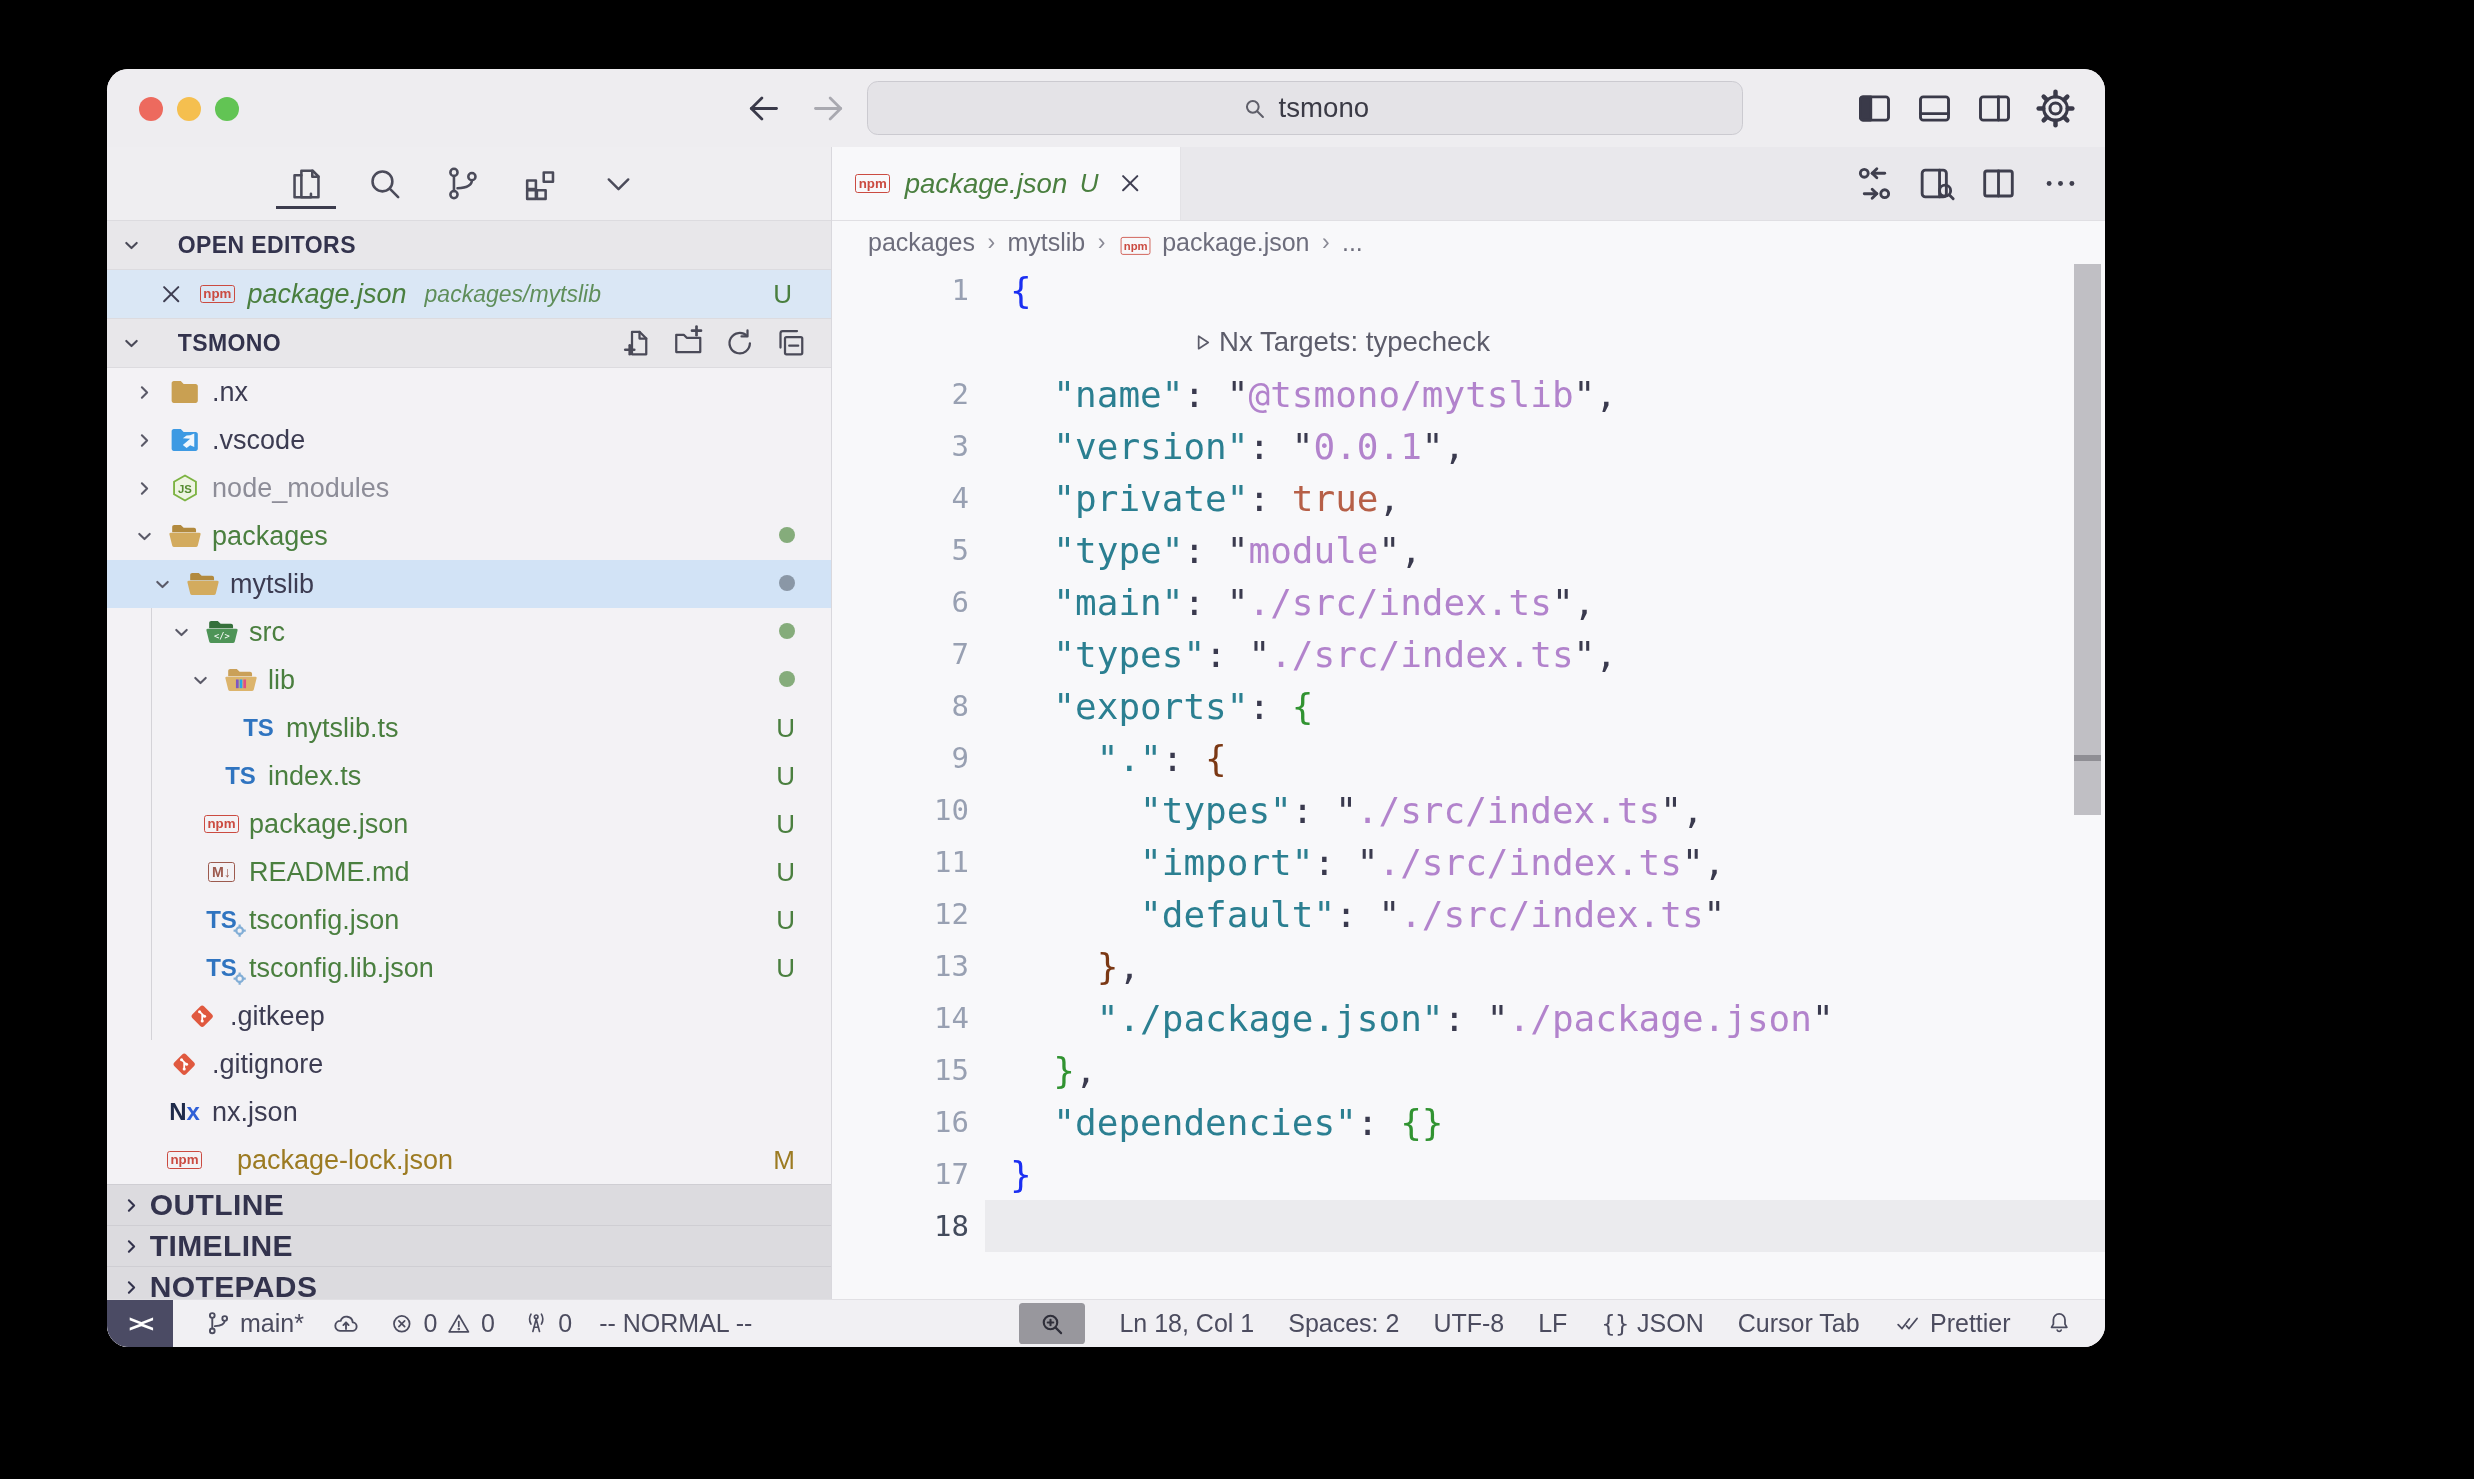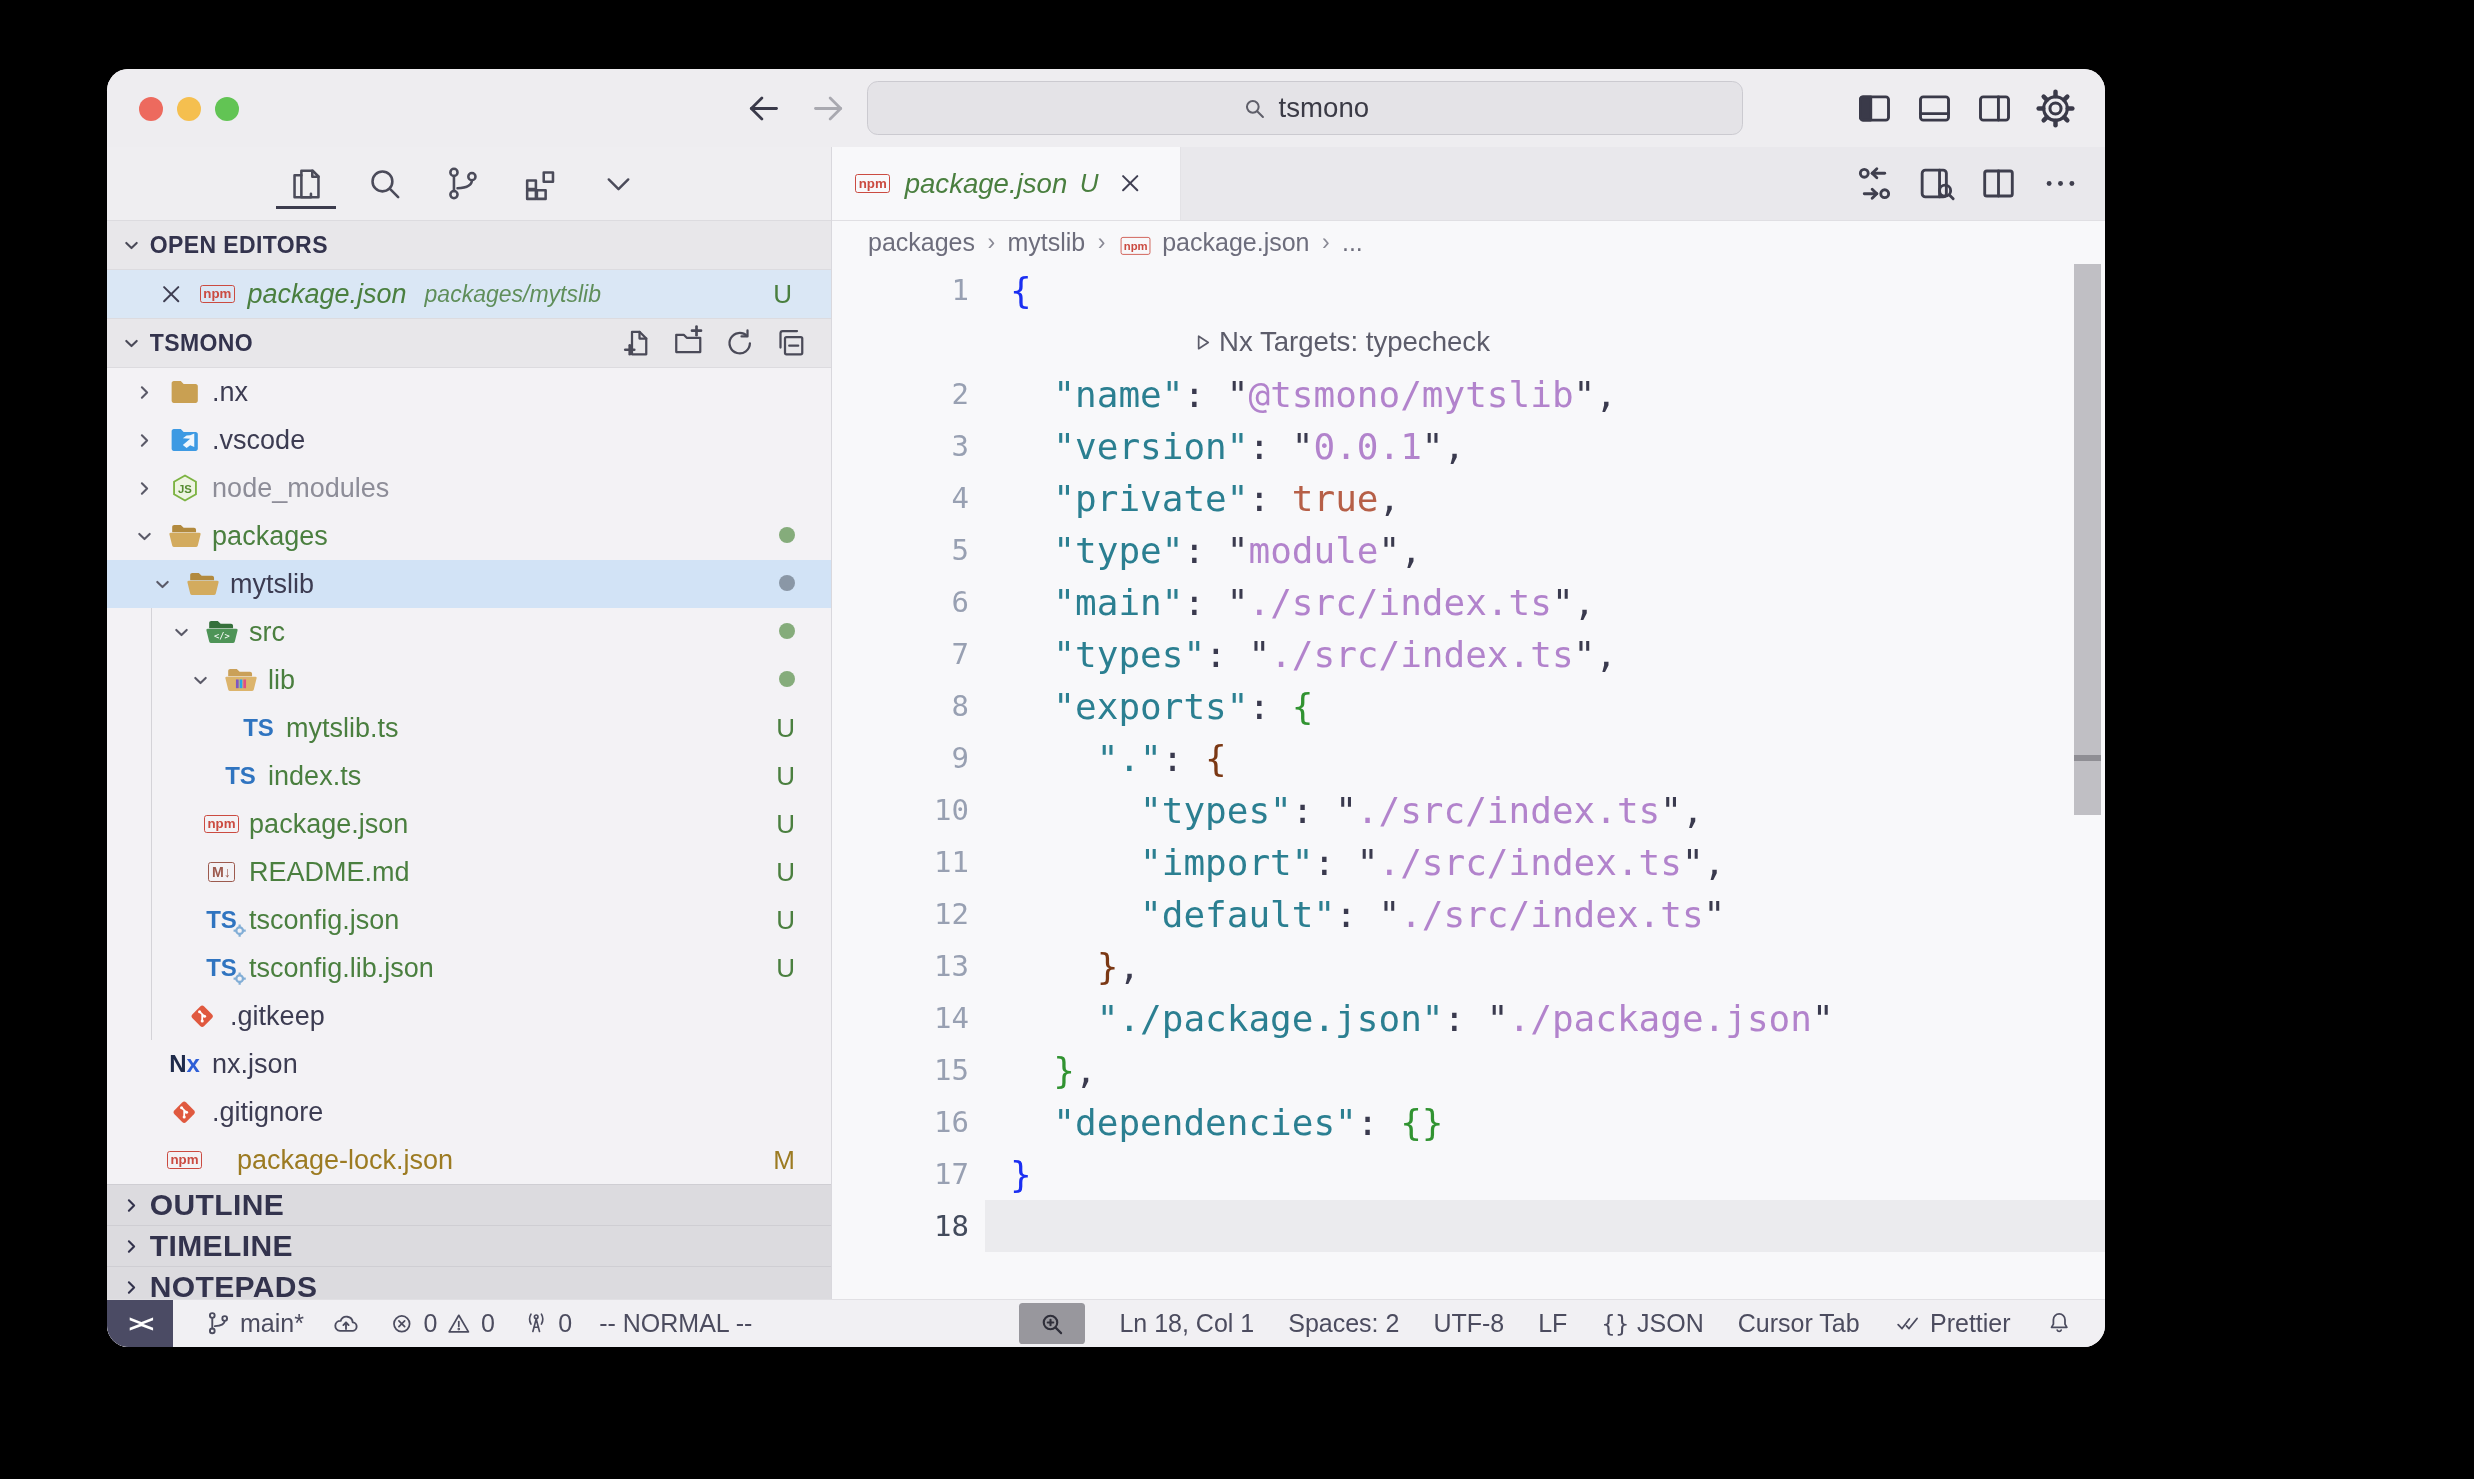--- a/index.html
+++ b/index.html
@@ -21,21 +21,21 @@
   .searchbox .sic{color:#5f5f6a;display:flex;}
   .tb-right{position:absolute;right:27px;top:16px;display:flex;gap:14.2px;}
   .tbicon{width:46px;height:46px;display:flex;align-items:center;justify-content:center;color:#3a3a49;}
   
   .main{position:absolute;top:78px;bottom:47px;left:0;right:0;display:flex;}
   .sidebar{width:724px;background:#f3f2f5;border-right:1.8px solid #d9d8dd;display:flex;flex-direction:column;}
   .activity{height:73px;background:#efeef1;display:flex;align-items:center;padding-left:176px;gap:32px;flex:none;}
   .act{width:46px;height:55px;display:flex;align-items:center;justify-content:center;color:#4b4b5a;position:relative;}
   .act.active::after{content:"";position:absolute;left:-7.1px;right:-7.1px;bottom:1.8px;height:3.6px;background:#3c3c4e;}
   .sec-hdr{height:48px;background:#e8e7ea;border-top:0.9px solid #dcdbdf;border-bottom:0.9px solid #dcdbdf;
-    display:flex;align-items:center;padding:0 12.4px;flex:none;color:#33334d;}
+    display:flex;align-items:center;padding:0 12.4px;flex:none;color:#33334d;gap:28px;}
   .sec-hdr .chev{color:#4a4a58;display:flex;}
   .sec-hdr .hlabel{font-weight:bold;font-size:23px;letter-spacing:0.4px;margin-left:5.3px;}
   .hdr-actions{margin-left:auto;display:flex;gap:14.2px;padding-right:9px;}
   .hdr-actions .hact{width:37px;height:37px;display:flex;align-items:center;justify-content:center;color:#4a4a58;}
   .oe-item{height:48px;background:#dae7f5;display:flex;align-items:center;padding-left:50px;flex:none;}
   .oe-item .x{color:#3f3f52;display:flex;margin-right:14.2px;}
   .oe-name{font-style:italic;font-size:27px;color:var(--git-untracked-green);margin-left:12.4px;}
   .oe-desc{font-style:italic;font-size:23px;color:var(--git-untracked-green);opacity:.85;margin-left:18px;}
   .oe-item .badge{margin-left:auto;margin-right:39px;}
   .tree{flex:none;position:relative;}
@@ -458,43 +458,43 @@
                   <circle cx="9.8" cy="8.2" r="1.3" fill="#fff"></circle>
                   <circle cx="14" cy="12" r="1.3" fill="#fff"></circle>
                   <circle cx="12" cy="16" r="1.3" fill="#fff"></circle>
                 </svg>
               </span>
               <span class="tlabel c-dark">.gitkeep</span>
             </div>
             <div class="trow" style="padding-left: 18px;">
               <span class="tchev"></span>
               <span class="ticon">
-                <span class="ic-nx">N<span style="color:#2f5fd7">x</span></span>
-              </span>
-              <span class="tlabel c-dark">nx.json</span>
-            </div>
-            <div class="trow" style="padding-left: 18px;">
-              <span class="tchev"></span>
-              <span class="ticon">
                 <svg width="28.4" height="28.4" viewBox="0 0 24 24">
                   <rect x="5" y="5" width="14" height="14" rx="2.4" transform="rotate(45 12 12)" fill="#e0593f"></rect>
                   <g stroke="#fff" stroke-width="1.5">
                     <line x1="9.8" y1="8.2" x2="14" y2="12.4"></line>
                     <line x1="12" y1="10.6" x2="12" y2="16"></line>
                   </g>
                   <circle cx="9.8" cy="8.2" r="1.3" fill="#fff"></circle>
                   <circle cx="14" cy="12" r="1.3" fill="#fff"></circle>
                   <circle cx="12" cy="16" r="1.3" fill="#fff"></circle>
                 </svg>
               </span>
               <span class="tlabel c-dark">.gitignore</span>
             </div>
             <div class="trow" style="padding-left: 18px;">
               <span class="tchev"></span>
               <span class="ticon">
+                <span class="ic-nx">N<span style="color:#2f5fd7">x</span></span>
+              </span>
+              <span class="tlabel c-dark">nx.json</span>
+            </div>
+            <div class="trow" style="padding-left: 18px;">
+              <span class="tchev"></span>
+              <span class="ticon">
                 <span class="ic-npm">npm</span>
               </span>
               <span class="tlabel c-modified">package-lock.json</span>
               <span class="tbadge badge m">M</span>
             </div>
           </div>
 
         <div class="bottom-secs" id="bottomSecs">
             <div class="bsec">
               <span class="chev">

